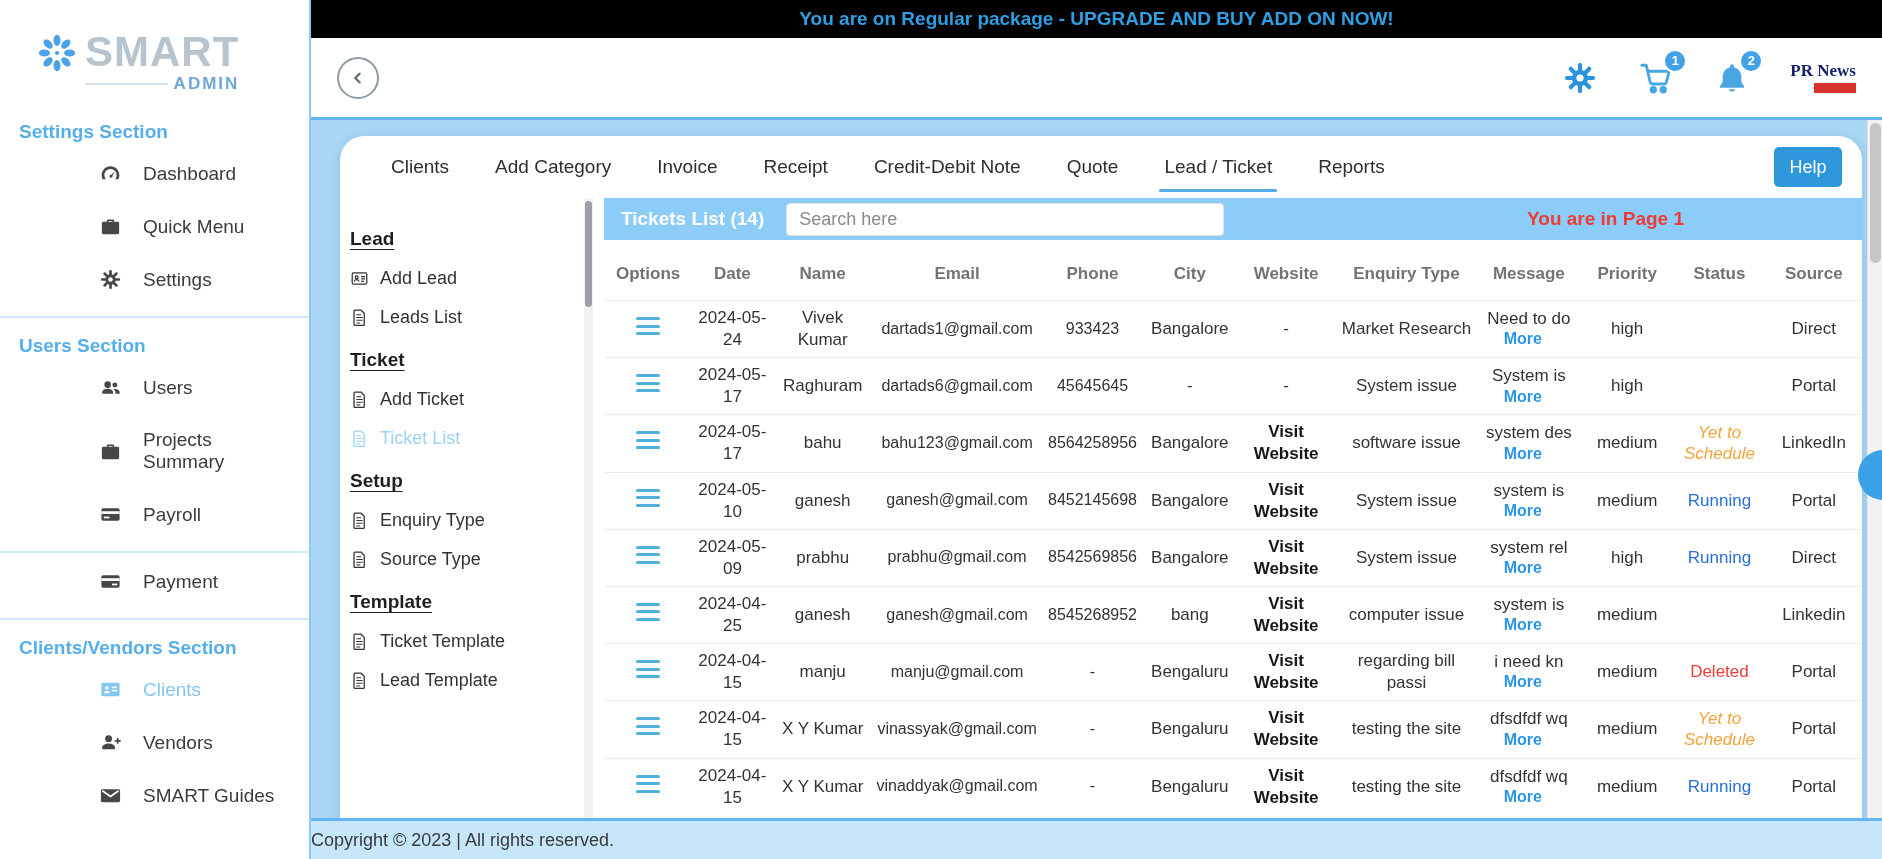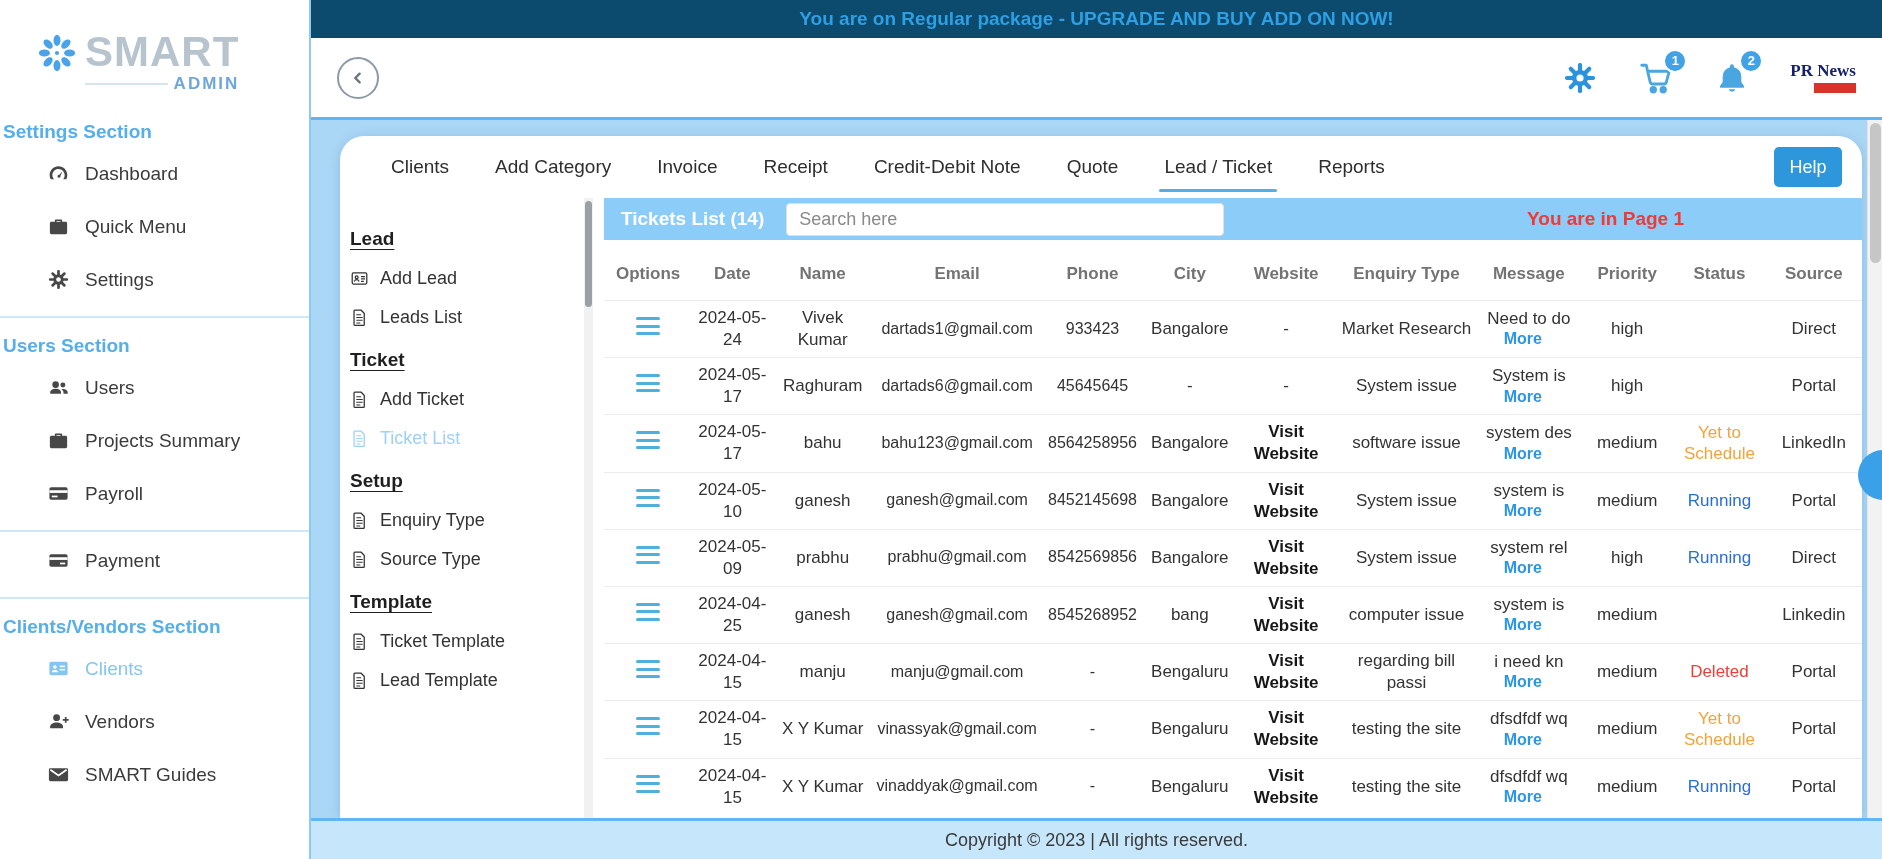--- a/index.html
+++ b/index.html
@@ -9,30 +9,30 @@
   .app { width:1882px; height:859px; display:flex; overflow:hidden; background:#fff; }
 
   
   .sidebar { width:311px; min-width:311px; background:#fff; border-right:2px solid #8ec9f2; overflow:hidden; }
   .logo { display:flex; align-items:flex-start; gap:7px; padding:32px 14px 10px 36px; }
   .logo .icn svg { width:42px; height:42px; display:block; }
   .logo-text { display:flex; flex-direction:column; }
   .logo-smart { font-size:42px; font-weight:bold; color:#b7c4ce; letter-spacing:1px; line-height:40px; }
   .logo-admin { display:flex; align-items:center; gap:6px; color:#6fa7d8; font-weight:bold; font-size:17px; letter-spacing:2px; margin-top:2px; }
   .logo-line { flex:1; height:2px; background:#d7e4ee; }
-  .side-section { padding:2px 0 10px; }
+  .side-section { padding:2px 16px 10px; }
   .side-section.bordered { border-bottom:2px solid #cfe7f9; }
   .side-title { color:#56aeea; font-size:19px; font-weight:bold; padding:15px 0 4px 3px; }
-  .side-item { display:flex; align-items:center; gap:15px; padding:15px 0 15px 47px; font-size:19px; color:#3b3b3b; cursor:pointer; }
+  .side-item { display:flex; align-items:center; gap:21px; padding:15px 0 15px 47px; font-size:19px; color:#3b3b3b; cursor:pointer;margin-left:36px; }
   .side-item .icn svg { width:23px; height:23px; display:block; color:#474747; }
   .side-item.active, .side-item.active .icn svg { color:#85c6f0; }
 
   
   .main { flex:1; min-width:0; display:flex; flex-direction:column; }
-  .banner { height:38px; background:#0c4a6e; color:#2d9fe2; font-weight:bold; font-size:19px; display:flex; align-items:center; justify-content:center; }
+  .banner { height:38px; background:#000000; color:#2d9fe2; font-weight:bold; font-size:19px; display:flex; align-items:center; justify-content:center; }
   .topbar { height:82px; background:#fff; border-bottom:3px solid #62b5f0; display:flex; align-items:center; padding:0 26px; }
   .back-btn { width:42px; height:42px; border-radius:50%; border:2px solid #8c9aa5; background:#fff; color:#68747e; display:flex; align-items:center; justify-content:center; cursor:pointer; }
   .back-btn svg { width:26px; height:26px; }
   .topbar-right { margin-left:auto; display:flex; align-items:center; gap:40px; }
   .tb-icon { position:relative; display:inline-flex; cursor:pointer; }
   .tb-icon svg { width:36px; height:36px; display:block; }
   .tb-gear { color:#2a93dc; }
   .tb-cart, .tb-bell { color:#4aa6e0; }
   .badge { position:absolute; top:-11px; right:-13px; width:24px; height:24px; border-radius:50%; background:#41a2e6; border:2px solid #fff; color:#fff; font-size:13px; font-weight:bold; font-style:normal; display:flex; align-items:center; justify-content:center; }
   .pr-logo { display:flex; flex-direction:column; line-height:1.1; }
@@ -68,29 +68,29 @@
   table { width:100%; border-collapse:collapse; table-layout:fixed; }
   th { color:#737373; font-size:17px; font-weight:bold; padding:24px 4px 16px; text-align:center; overflow:hidden; }
   td { font-size:17px; color:#333; text-align:center; padding:6px 3px; border-top:1px solid #ececec; height:56px; vertical-align:middle; overflow-wrap:break-word; line-height:1.3; }
   .email-td, .num-td { font-size:16px; }
   .burger { display:inline-block; cursor:pointer; }
   .burger i { display:block; width:24px; height:3px; background:#4fb0dc; border-radius:2px; margin:4.5px auto; }
   .visit { font-weight:bold; color:#171717; cursor:pointer; }
   .msg { line-height:1.25; }
   .more { display:block; padding-right:12px; color:#2b95e8; font-weight:bold; cursor:pointer; font-size:16px; }
   .st { display:inline-block; line-height:1.25; }
-  .st-orange { color:#f2a33c; }
+  .st-orange { color:#f2a33c;font-style:italic; }
   .st-blue { color:#2a6fd6; }
   .st-red { color:#e8403a; }
 
   .outer-scroll { position:absolute; right:0; top:0; bottom:0; width:15px; background:#f2f2f2; border-left:1px solid #e3e3e3; }
   .outer-thumb { position:absolute; top:3px; left:2px; width:11px; height:140px; background:#c6c6c6; border-radius:6px; }
   .fab { position:absolute; right:-26px; top:330px; width:50px; height:50px; border-radius:50%; background:#3aa0e8; cursor:pointer; }
 
-  footer { height:41px; flex:none; background:#c6e6fb; border-top:3px solid #62b5f0; display:flex; align-items:center; justify-content:center; font-size:18px; color:#3a3a3a; }
+  footer { height:41px; flex:none; background:#c6e6fb; border-top:3px solid #62b5f0; display:flex; align-items:center; font-size:18px; color:#3a3a3a; }
   .icn { display:inline-flex; }
 </style>
 </head>
 <body>
 
 <div class="app">
 
   <aside class="sidebar">
     <div class="logo">
       <span class="icn">

